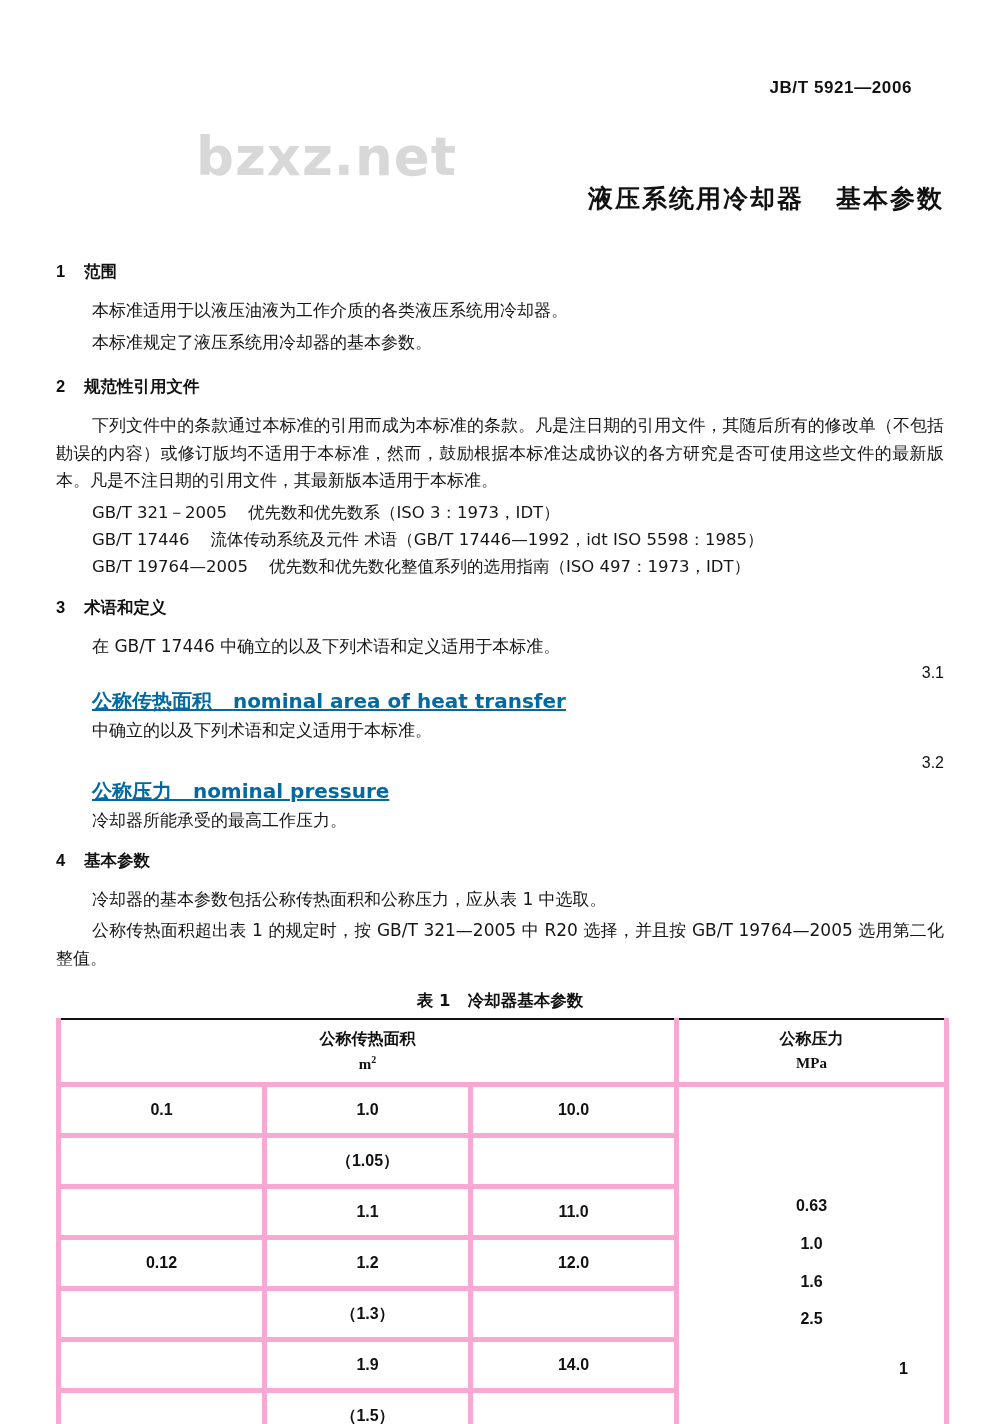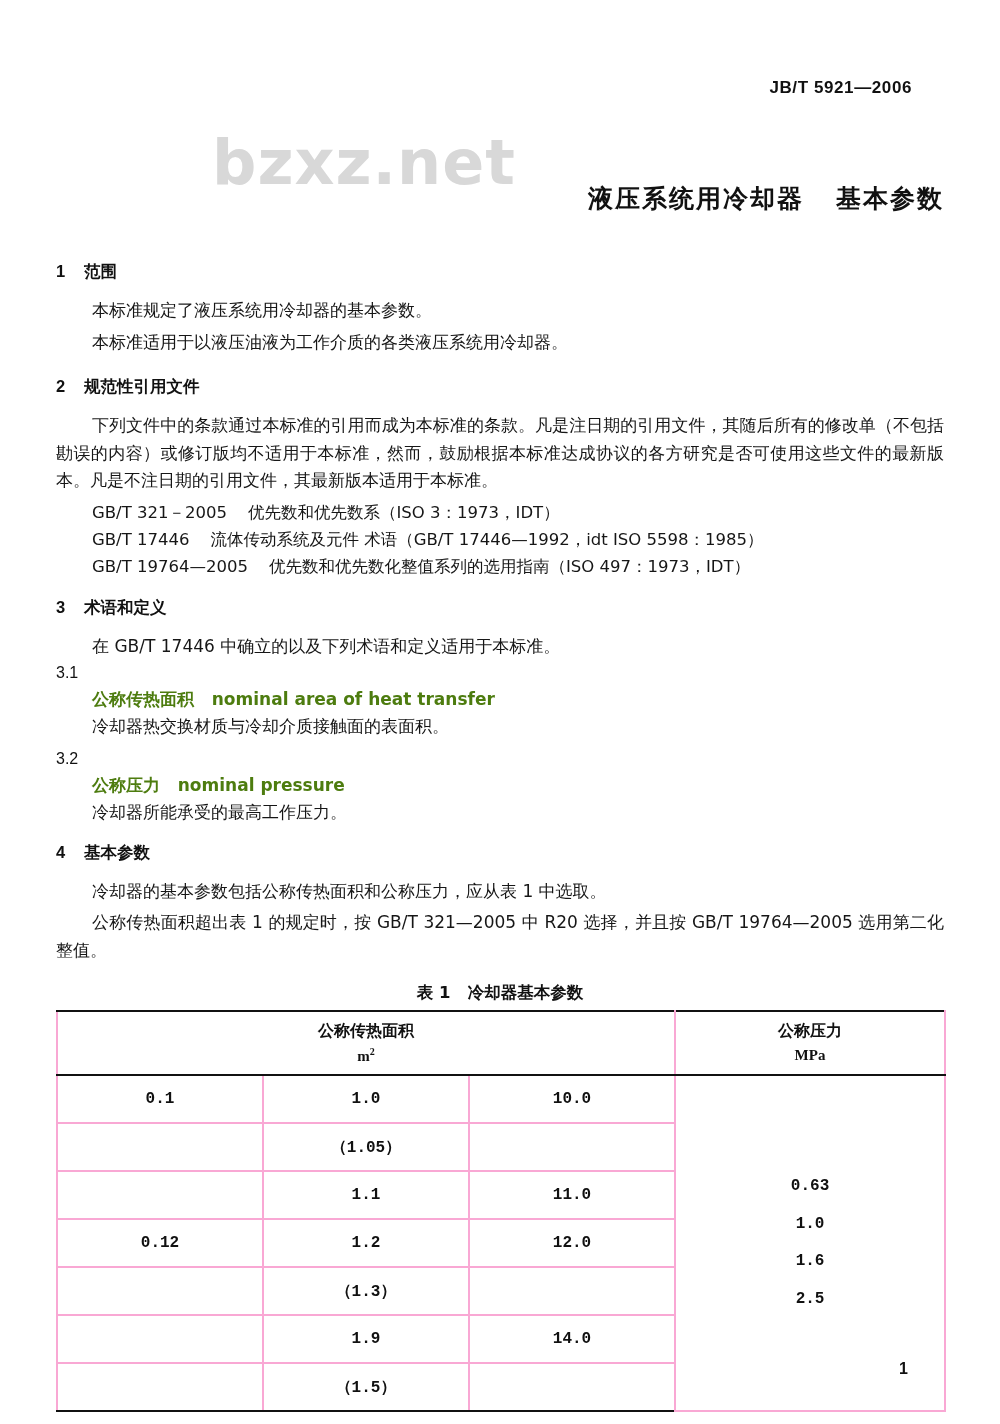--- a/index.html
+++ b/index.html
@@ -19,29 +19,28 @@
     overflow: hidden;
     box-sizing: border-box;
   }
 
   
   .watermark {
     position: absolute;
     left: 196px;
     top: 126px;
     font-family: "DejaVu Sans", "Liberation Sans", sans-serif;
-    font-size: 62px;
+    font-size: 53px;
     font-weight: 700;
     letter-spacing: 1px;
     color: #d8d8d8;
     user-select: none;
     pointer-events: none;
     white-space: nowrap;
     z-index: 0;
-    margin-left: 16px;
   }
 
   
   .running-head {
     position: absolute;
     right: 88px;
     top: 78px;
     font-family: "Liberation Sans", "DejaVu Sans", sans-serif;
     font-size: 17px;
     font-weight: 700;
@@ -82,21 +81,22 @@
   .clause-head .num {
     display: inline-block;
     width: 28px;
     font-family: "Liberation Sans", "DejaVu Sans", sans-serif;
   }
 
   .sub-num {
     font-family: "Liberation Sans", "DejaVu Sans", sans-serif;
     font-size: 16px;
     color: #111;
-    margin: 0 0 6px 0;
+    margin: 0 0 6px 12px;
+    text-align: right;
   }
 
   .para {
     font-size: 17px;
     line-height: 1.62;
     margin: 0 0 4px 0;
     color: #161616;
     text-align: justify;
     font-family: "DejaVu Sans", "Liberation Sans", sans-serif;
   }
@@ -111,26 +111,27 @@
     font-size: 16.5px;
     line-height: 1.66;
     padding-left: 36px;
     color: #161616;
     font-family: "DejaVu Sans", "Liberation Sans", sans-serif;
     white-space: pre;
   }
 
   .term-line {
     padding-left: 36px;
-    font-size: 17px;
-    font-weight: 700;
-    font-family: "DejaVu Sans", "Liberation Sans", sans-serif;
-    color: #4d7c0f;
+    font-size: 20px;
+    font-weight: 700;
+    font-family: "DejaVu Sans", "Liberation Sans", sans-serif;
+    color: #0369a1;
     margin: 0 0 2px 0;
     white-space: pre;
+    text-decoration: underline;
   }
   .term-def {
     padding-left: 36px;
     font-size: 17px;
     line-height: 1.6;
     color: #161616;
     font-family: "DejaVu Sans", "Liberation Sans", sans-serif;
     margin: 0;
   }
 
@@ -144,24 +145,24 @@
     margin: 18px 0 6px 0;
     white-space: pre;
   }
   table.params {
     border-collapse: collapse;
     width: 888px;
     table-layout: fixed;
     margin: 0;
   }
   table.params td, table.params th {
-    border: 2px solid #f9a8d4;
+    border: 5px solid #f9a8d4;
     text-align: center;
     vertical-align: middle;
-    font-family: Liberation Mono, monospace;
+    font-family: Liberation Sans, sans-serif;
     font-size: 16px;
     font-weight: 600;
     color: #111;
     padding: 0;
   }
   table.params thead th {
     border-top: 2px solid #111;
     border-bottom: 2px solid #111;
     font-family: "DejaVu Sans", "Liberation Sans", sans-serif;
     font-size: 16px;
@@ -206,39 +207,39 @@
 
   <div class="watermark">bzxz.net</div>
 
   <div class="running-head">JB/T 5921—2006</div>
 
   <div class="content">
 
     <h1 class="doc-title">液压系统用冷却器   基本参数</h1>
 
     <div class="clause-head"><span class="num">1</span><span>范围</span></div>
+    <p class="para indent">本标准适用于以液压油液为工作介质的各类液压系统用冷却器。</p>
     <p class="para indent">本标准规定了液压系统用冷却器的基本参数。</p>
-    <p class="para indent">本标准适用于以液压油液为工作介质的各类液压系统用冷却器。</p>
 
     <div class="block-gap"></div>
 
     <div class="clause-head"><span class="num">2</span><span>规范性引用文件</span></div>
     <p class="para indent">下列文件中的条款通过本标准的引用而成为本标准的条款。凡是注日期的引用文件，其随后所有的修改单（不包括勘误的内容）或修订版均不适用于本标准，然而，鼓励根据本标准达成协议的各方研究是否可使用这些文件的最新版本。凡是不注日期的引用文件，其最新版本适用于本标准。</p>
     <div class="ref-line">GB/T 321－2005    优先数和优先数系（ISO 3：1973，IDT）</div>
     <div class="ref-line">GB/T 17446    流体传动系统及元件 术语（GB/T 17446—1992，idt ISO 5598：1985）</div>
     <div class="ref-line">GB/T 19764—2005    优先数和优先数化整值系列的选用指南（ISO 497：1973，IDT）</div>
 
     <div class="block-gap"></div>
 
     <div class="clause-head"><span class="num">3</span><span>术语和定义</span></div>
     <p class="para indent">在 GB/T 17446 中确立的以及下列术语和定义适用于本标准。</p>
 
     <div class="sub-num">3.1</div>
     <div class="term-line"><span>公称传热面积</span><span>   </span><span>nominal area of heat transfer</span></div>
-    <p class="term-def">冷却器热交换材质与冷却介质接触面的表面积。</p>
+    <p class="term-def">中确立的以及下列术语和定义适用于本标准。</p>
 
     <div class="block-gap-sm"></div>
 
     <div class="sub-num">3.2</div>
     <div class="term-line"><span>公称压力</span><span>   </span><span>nominal pressure</span></div>
     <p class="term-def">冷却器所能承受的最高工作压力。</p>
 
     <div class="block-gap"></div>
 
     <div class="clause-head"><span class="num">4</span><span>基本参数</span></div>

